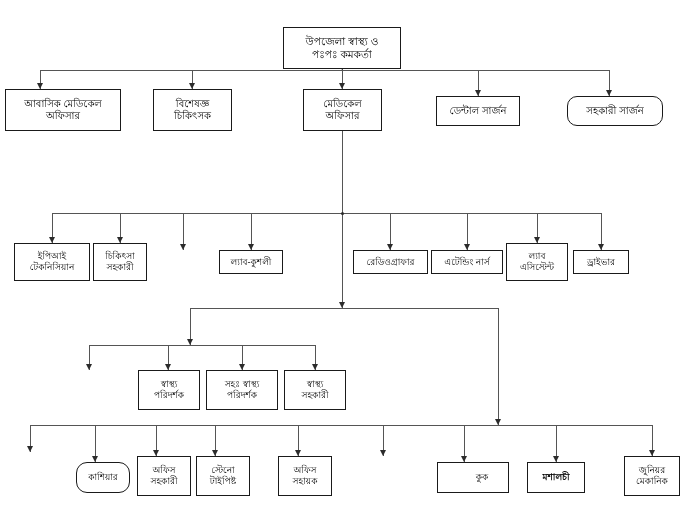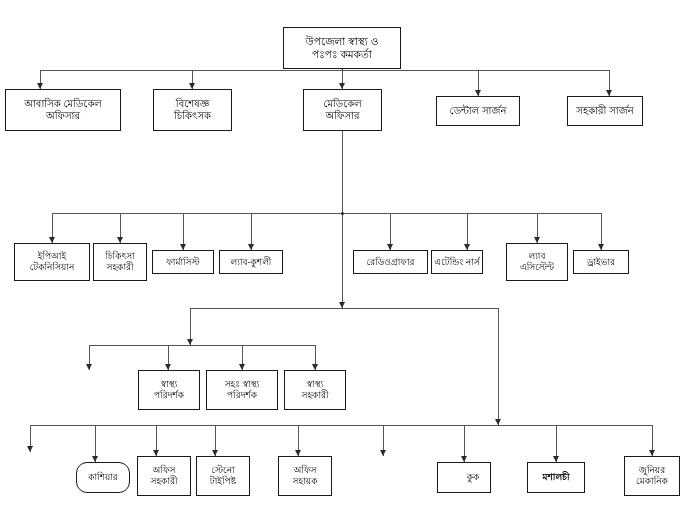--- a/index.html
+++ b/index.html
@@ -173,46 +173,45 @@
   <div class="node fs11" style="left:283px; top:6px; width:118px; height:42px;">উপজেলা স্বাস্থ্য ও
 পঃপঃ কমকর্তা</div>
 
   <div class="node fs10" style="left:5px; top:89px; width:116px; height:42px;">আবাসিক মেডিকেল
 অফিসার</div>
   <div class="node fs10" style="left:153px; top:89px; width:79px; height:42px;">বিশেষজ্ঞ
 চিকিৎসক</div>
   <div class="node fs10" style="left:303px; top:89px; width:79px; height:42px;">মেডিকেল
 অফিসার</div>
   <div class="node fs10" style="left:436px; top:96px; width:84px; height:30px;">ডেন্টাল সার্জন</div>
-  <div class="node fs10" style="left:567px; top:96px; width:76px; height:30px;">সহকারী সার্জন</div>
+  <div class="node fs10" style="left:567px; top:96px; width:96px; height:30px;border-radius:10px;">সহকারী সার্জন</div>
 
   <div class="node fs9" style="left:14px; top:243px; width:76px; height:38px;">ইপিআই
 টেকনিসিয়ান</div>
   <div class="node fs9" style="left:93px; top:243px; width:54px; height:38px;">চিকিৎসা
 সহকারী</div>
-  <div class="node fs9" style="left:152px; top:250px; width:62px; height:24px;">ফার্মাসিস্ট</div>
   <div class="node fs9" style="left:219px; top:250px; width:64px; height:24px;">ল্যাব-কুশলী</div>
   <div class="node fs9" style="left:353px; top:250px; width:75px; height:24px;text-align:right;">রেডিওগ্রাফার</div>
-  <div class="node fs9" style="left:431px; top:250px; width:52px; height:24px;">এটেন্ডিং নার্স</div>
+  <div class="node fs9" style="left:431px; top:250px; width:72px; height:24px;">এটেন্ডিং নার্স</div>
   <div class="node fs9" style="left:506px; top:243px; width:62px; height:38px;">ল্যাব
 এসিস্টেন্ট</div>
   <div class="node fs9" style="left:573px; top:250px; width:56px; height:24px;">ড্রাইভার</div>
 
   <div class="node fs9" style="left:138px; top:370px; width:62px; height:40px;">স্বাস্থ্য
 পরিদর্শক</div>
   <div class="node fs9" style="left:206px; top:370px; width:72px; height:40px;">সহঃ স্বাস্থ্য
 পরিদর্শক</div>
   <div class="node fs9" style="left:284px; top:370px; width:62px; height:40px;">স্বাস্থ্য
 সহকারী</div>
 
   <div class="node fs9" style="left:76px; top:462px; width:54px; height:31px;border-radius:11px;">কাশিয়ার</div>
   <div class="node fs9" style="left:137px; top:456px; width:54px; height:40px;">অফিস
 সহকারী</div>
   <div class="node fs9" style="left:196px; top:456px; width:54px; height:40px;">স্টেনো
 টাইপিষ্ট</div>
   <div class="node fs9" style="left:278px; top:456px; width:54px; height:40px;">অফিস
 সহায়ক</div>
-  <div class="node fs9" style="left:437px; top:462px; width:54px; height:31px;padding-left:20px;">কুক</div>
+  <div class="node fs9" style="left:437px; top:462px; width:72px; height:31px;padding-left:20px;">কুক</div>
   <div class="node fs9" style="left:527px; top:462px; width:58px; height:31px;font-weight:bold;">মশালচী</div>
   <div class="node fs9" style="left:624px; top:456px; width:56px; height:40px;">জুনিয়র
 মেকানিক</div>
 
 </div>
 
 </body></html>

